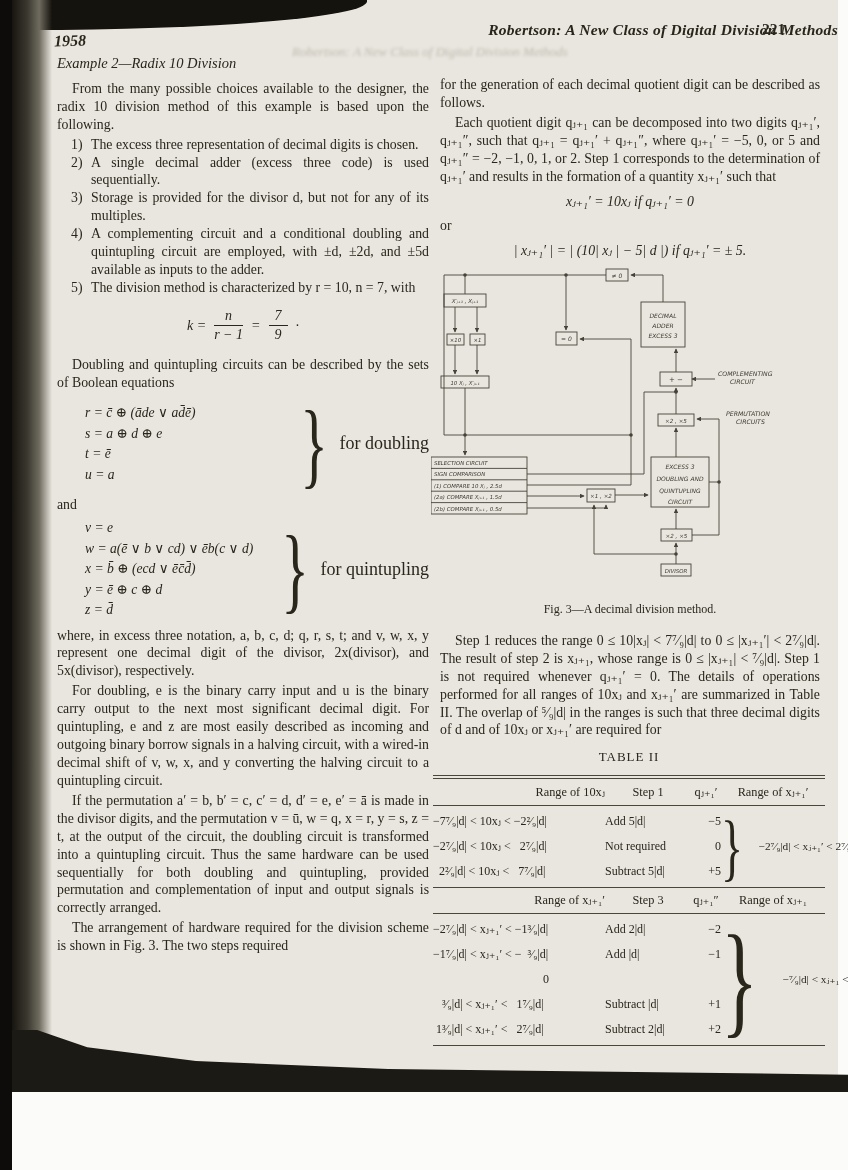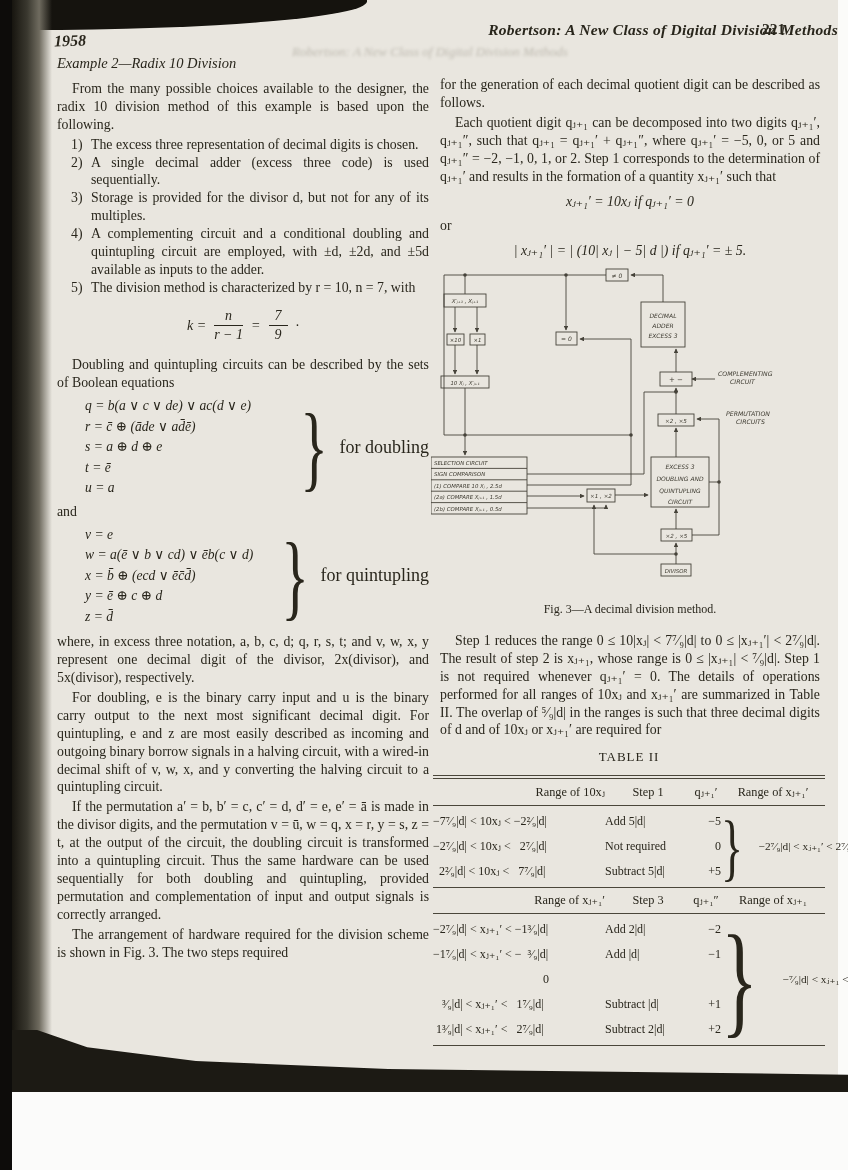--- a/index.html
+++ b/index.html
@@ -125,21 +125,20 @@
       <span class="fn">7</span>
       <span>9</span>
     </span>
     <span>·</span>
   </div>
 
   <p class="para eq-intro">Doubling and quintupling circuits can be described by the sets of Boolean equations</p>
 
   <div class="eqblock">
     <div class="eqs">
-      <div>q = b(a ∨ c ∨ de) ∨ ac(d ∨ e)</div>
       <div>r = c̄ ⊕ (āde ∨ ad̄ē)</div>
       <div>s = a ⊕ d ⊕ e</div>
       <div>t = ē</div>
       <div>u = a</div>
     </div>
     <div class="brace"></div>
     <div class="eqlabel">for doubling</div>
   </div>
 
   <p class="para noindent and-line">and</p>

